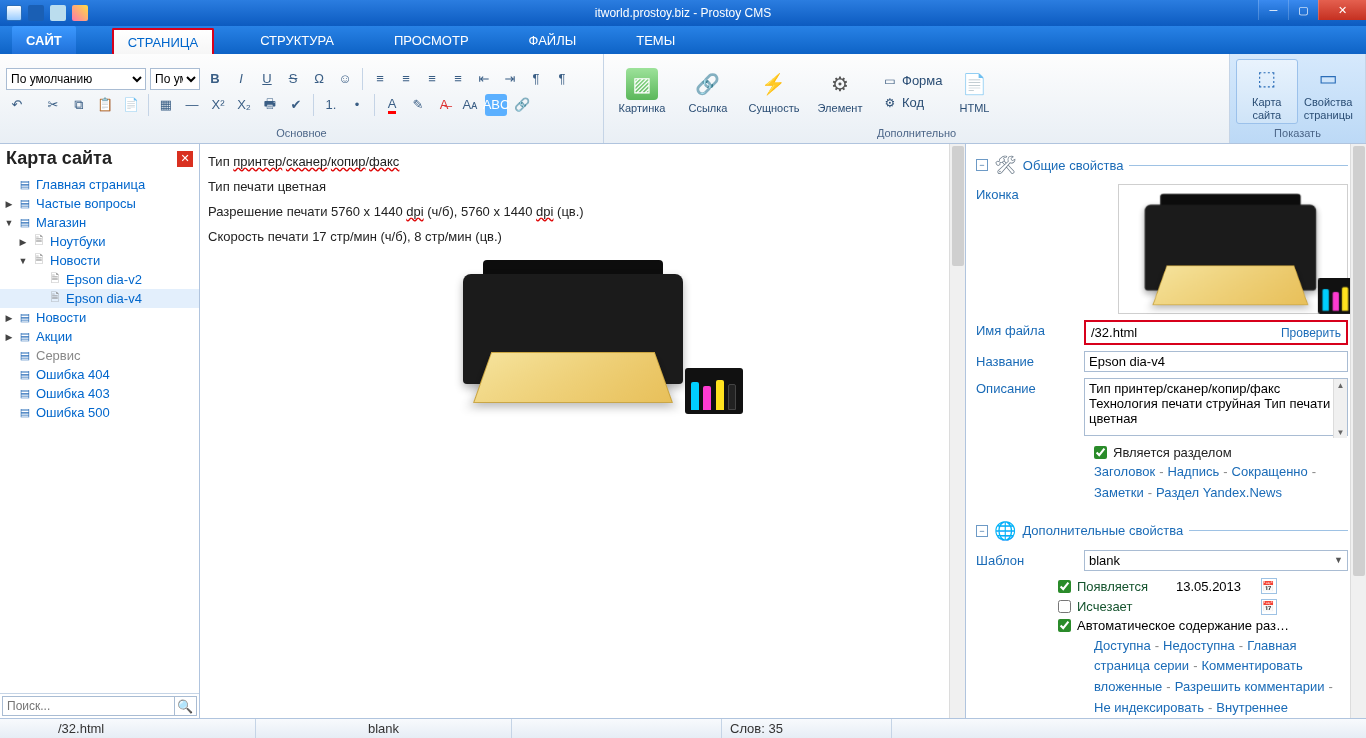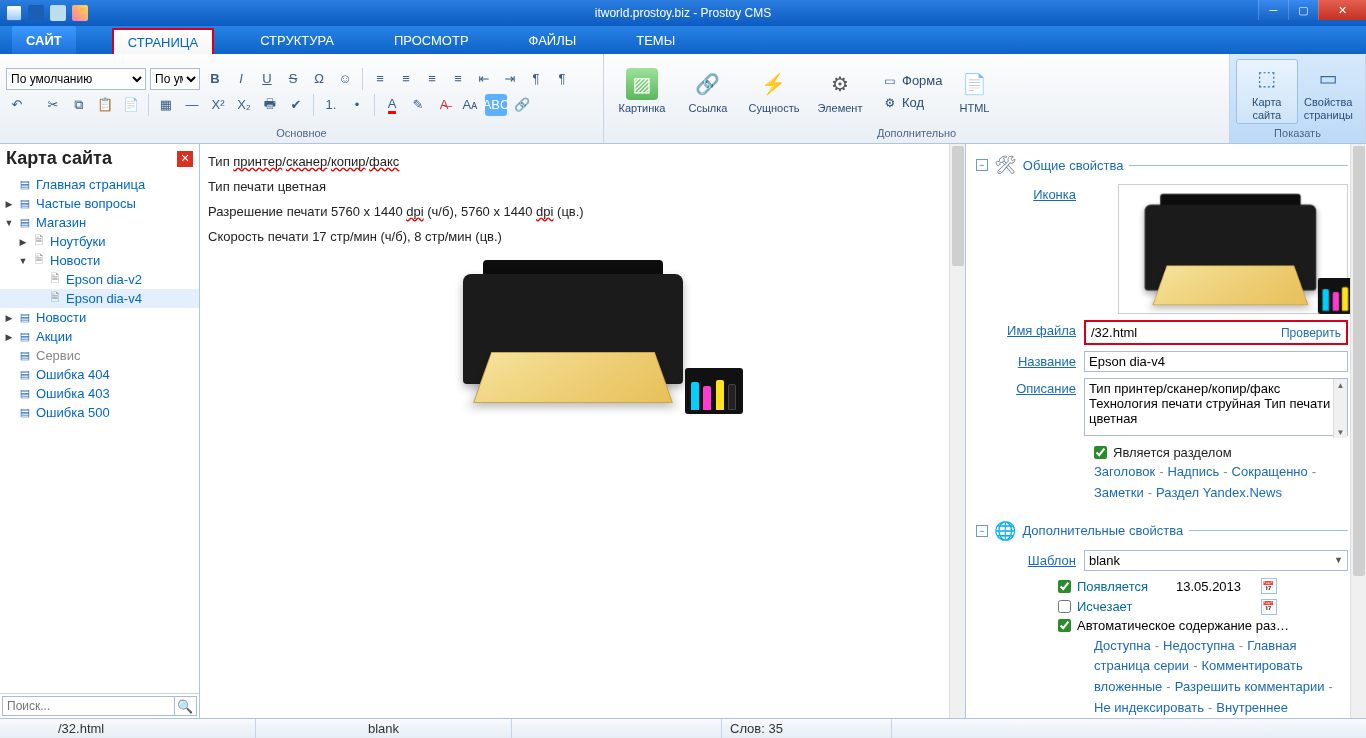--- a/index.html
+++ b/index.html
@@ -68,38 +68,38 @@
 .scroll-v .thumb { position:absolute; left:2px; width:12px; background:#cfcfcf; border-radius:2px;}
 
 .rightpane { width: 400px; overflow: auto; background: #fff; position:relative;}
 .rightpane .scroll-v { height: 100%; }
 .prop-section { padding: 6px 18px 6px 10px; }
 .prop-hdr { display:flex; align-items:center; gap:6px; color:#1a6bb7; font-size:14px; margin: 4px 0 8px 0;}
 .prop-hdr .line { flex:1; height:1px; background:#9ec2e4;}
 .prop-hdr .collapse { width:12px; height:12px; border:1px solid #6d9ac6; font-size:9px; display:flex;align-items:center;justify-content:center; color:#3a6fa3; cursor:pointer;}
 .prop-hdr .picon { font-size:18px; color:#6c7b8a;}
 .prop-row { display:flex; margin-bottom:6px; align-items:flex-start;}
-.prop-row .plabel { width:108px; text-align:right; padding-right:8px; color:#1a6bb7; padding-top:3px;text-decoration:underline;}
+.prop-row .plabel { width:108px; text-align:left; padding-right:8px; color:#1a6bb7; padding-top:3px;}
 .prop-row .pval { flex:1; }
 .prop-row input[type=text], .prop-row textarea, .prop-row .selbox { width:100%; border:1px solid #a9bcd3; padding:2px 4px; font-size:13px; }
 .prop-row textarea { height:58px; resize:none; overflow:auto; font-family:inherit; }
 .prop-row.highlighted .pval-wrap { border:2px solid #d7001b; display:flex; align-items:center; padding:1px;}
 .prop-row.highlighted input { border:none; flex:1; }
 .checklink { color:#1a6bb7; font-size:12px; cursor:pointer; padding:0 4px;}
 .thumb-box { width:230px; height:130px; border:1px solid #cfcfcf; background:#fff; position:relative; margin-left:auto;}
 .check-row { display:flex; align-items:center; gap:6px; margin:4px 0 2px 118px; color:#222;}
 .check-row input { accent-color:#2a8b2a; }
 .linkbar { margin-left:118px; color:#1a6bb7; font-size:12px; line-height:1.6; }
 .linkbar span { cursor:pointer; }
 .linkbar .sep { color:#888; margin:0 4px;}
 .selbox { display:flex; align-items:center; justify-content:space-between; background:#fff;}
 .selbox .dd { color:#555; font-size:9px;}
 .date-row { display:flex; align-items:center; gap:6px; margin:3px 0 3px 82px;}
 .date-row input[type=checkbox]{accent-color:#2a8b2a;}
-.date-row .dlabel { width:90px; color:#0369a1;}
+.date-row .dlabel { width:90px; color:#14532d;}
 .date-row .dval { width:82px; border:1px solid transparent; padding:1px 2px;}
 .date-row .calico { width:16px; height:16px; border:1px solid #9ec2e4; display:flex;align-items:center;justify-content:center; font-size:10px; color:#2a6db8; cursor:pointer;}
 
 .statusbar { height:20px; border-top:1px solid #b0c4de; background:linear-gradient(#f8fafd,#e6edf5); display:flex; align-items:center; font-size:12px; color:#333;}
 .statusbar .cell { border-right:1px solid #c5d4e6; height:100%; display:flex; align-items:center; padding:0 8px;}
 .ico-page { color:#2a6db8;}
 .ico-file { color:#888;}
 </style>
 </head>
 <body>

